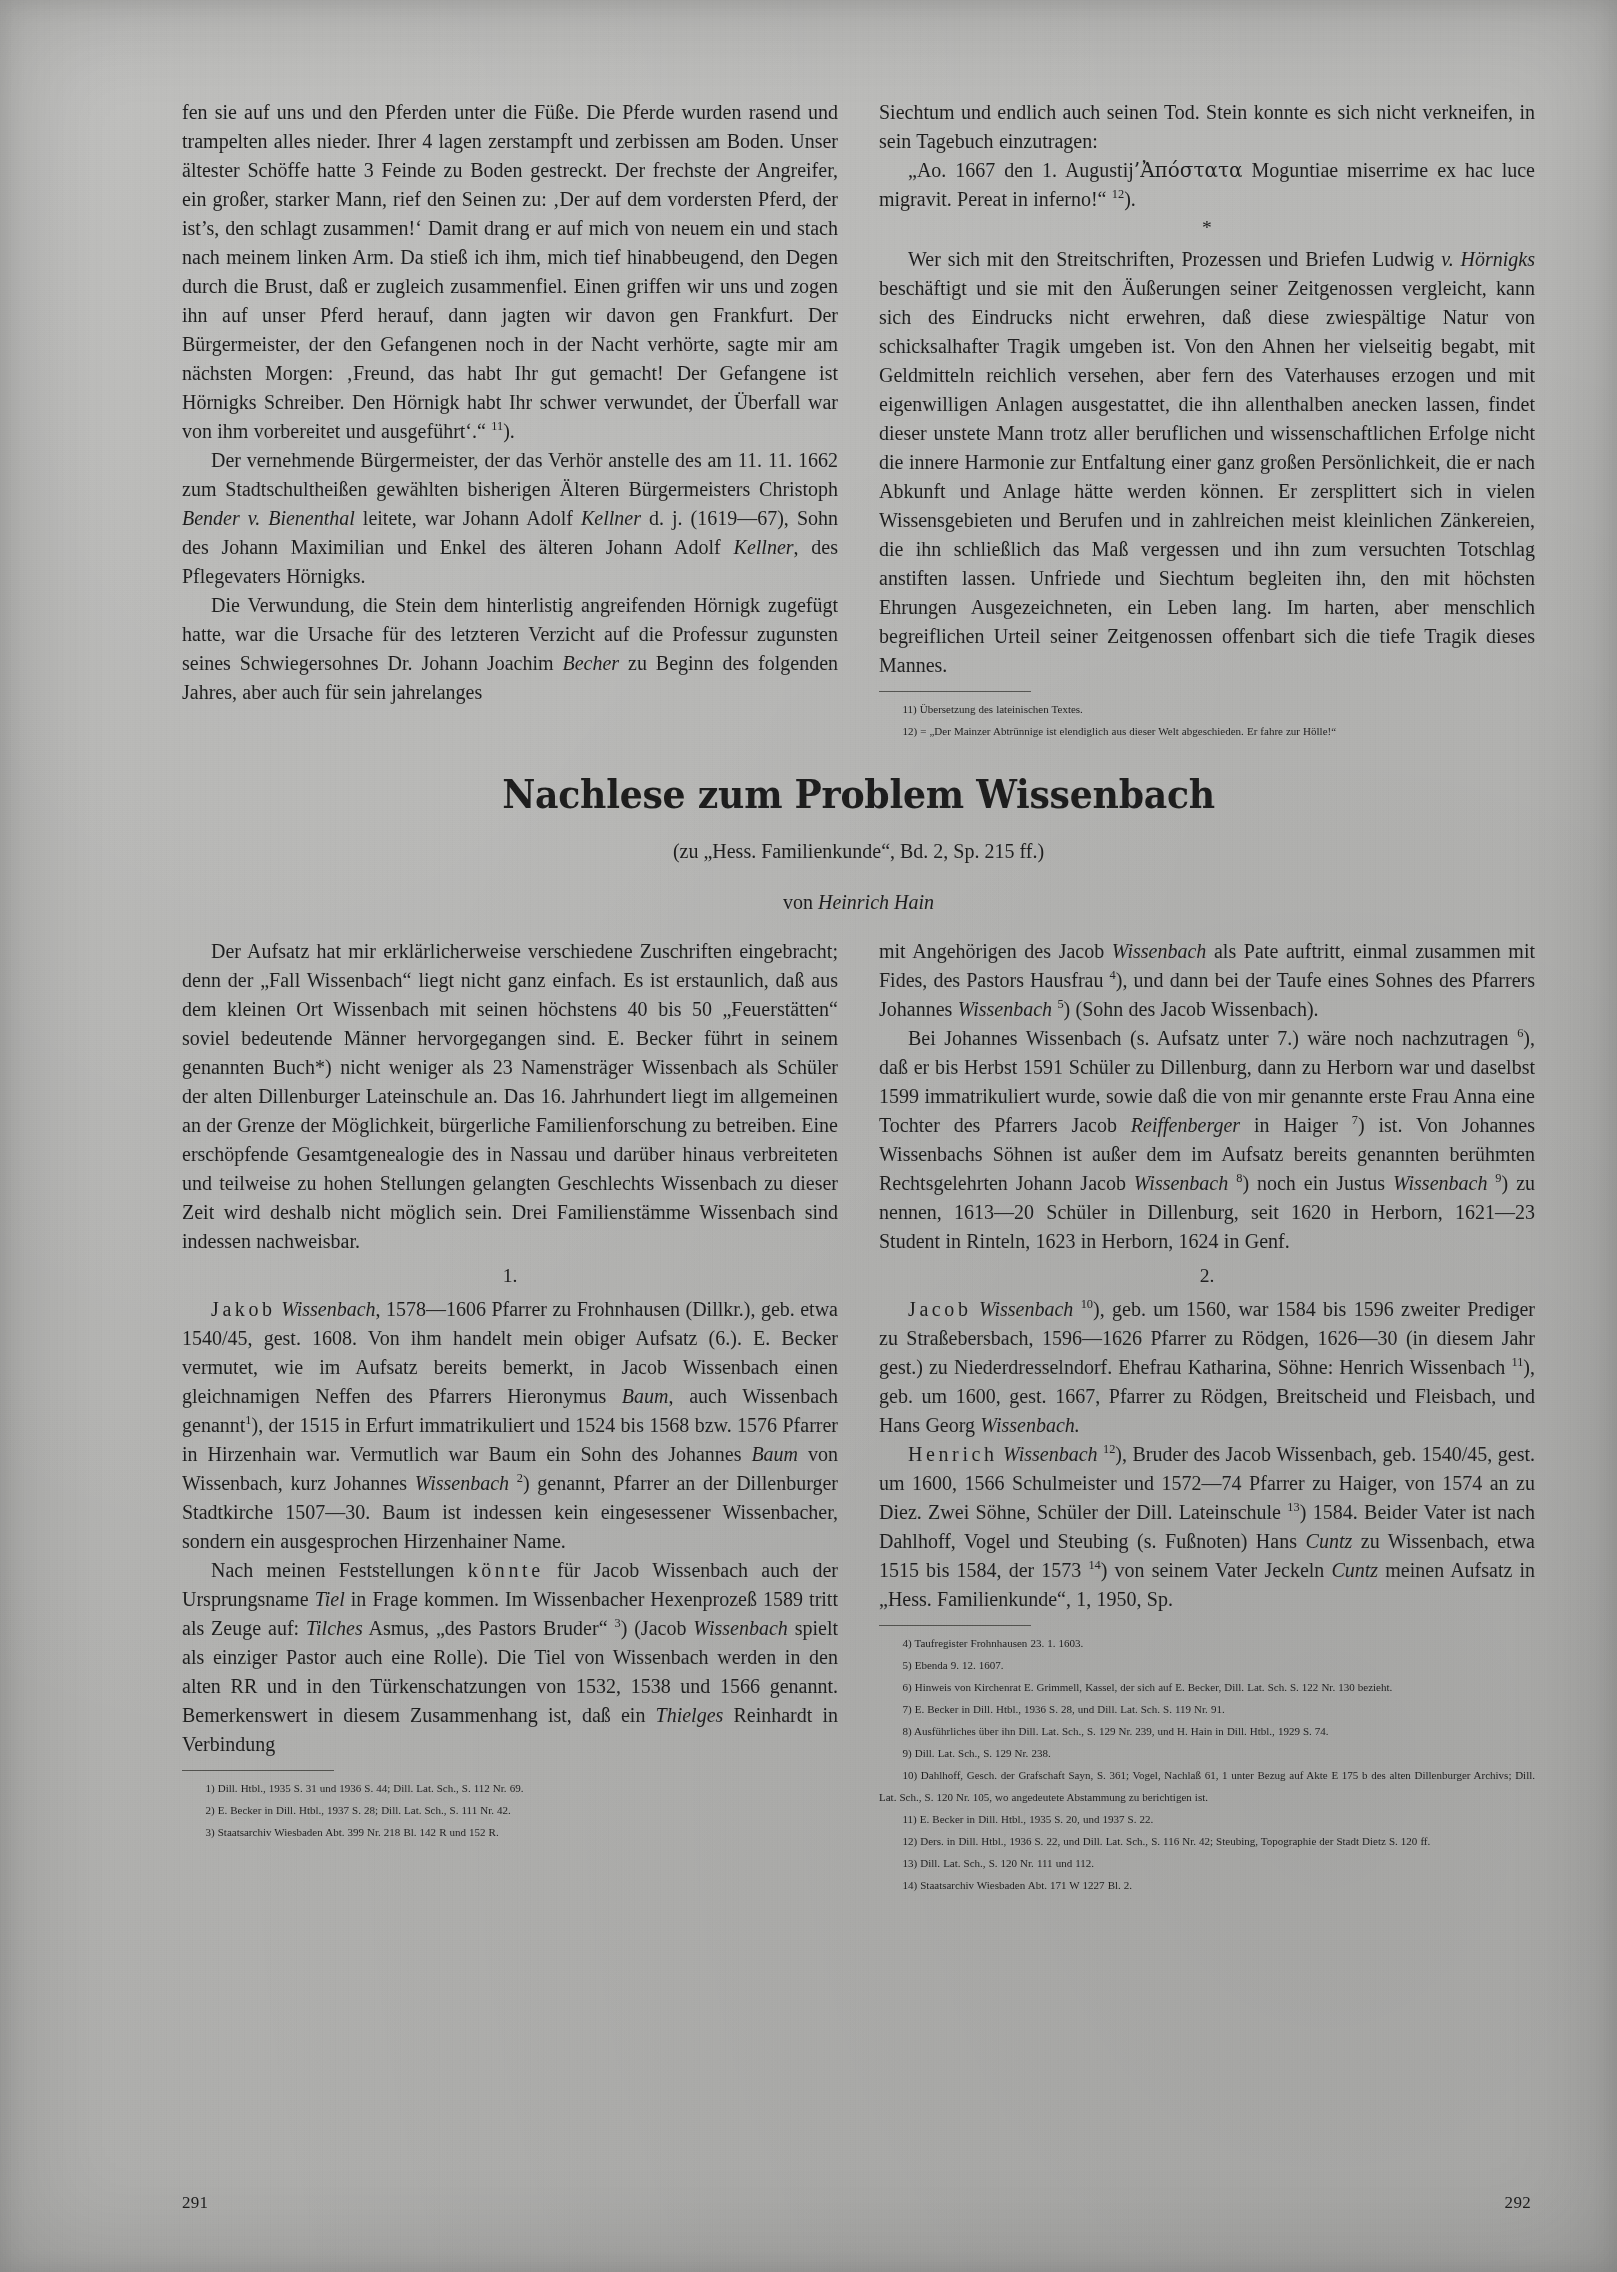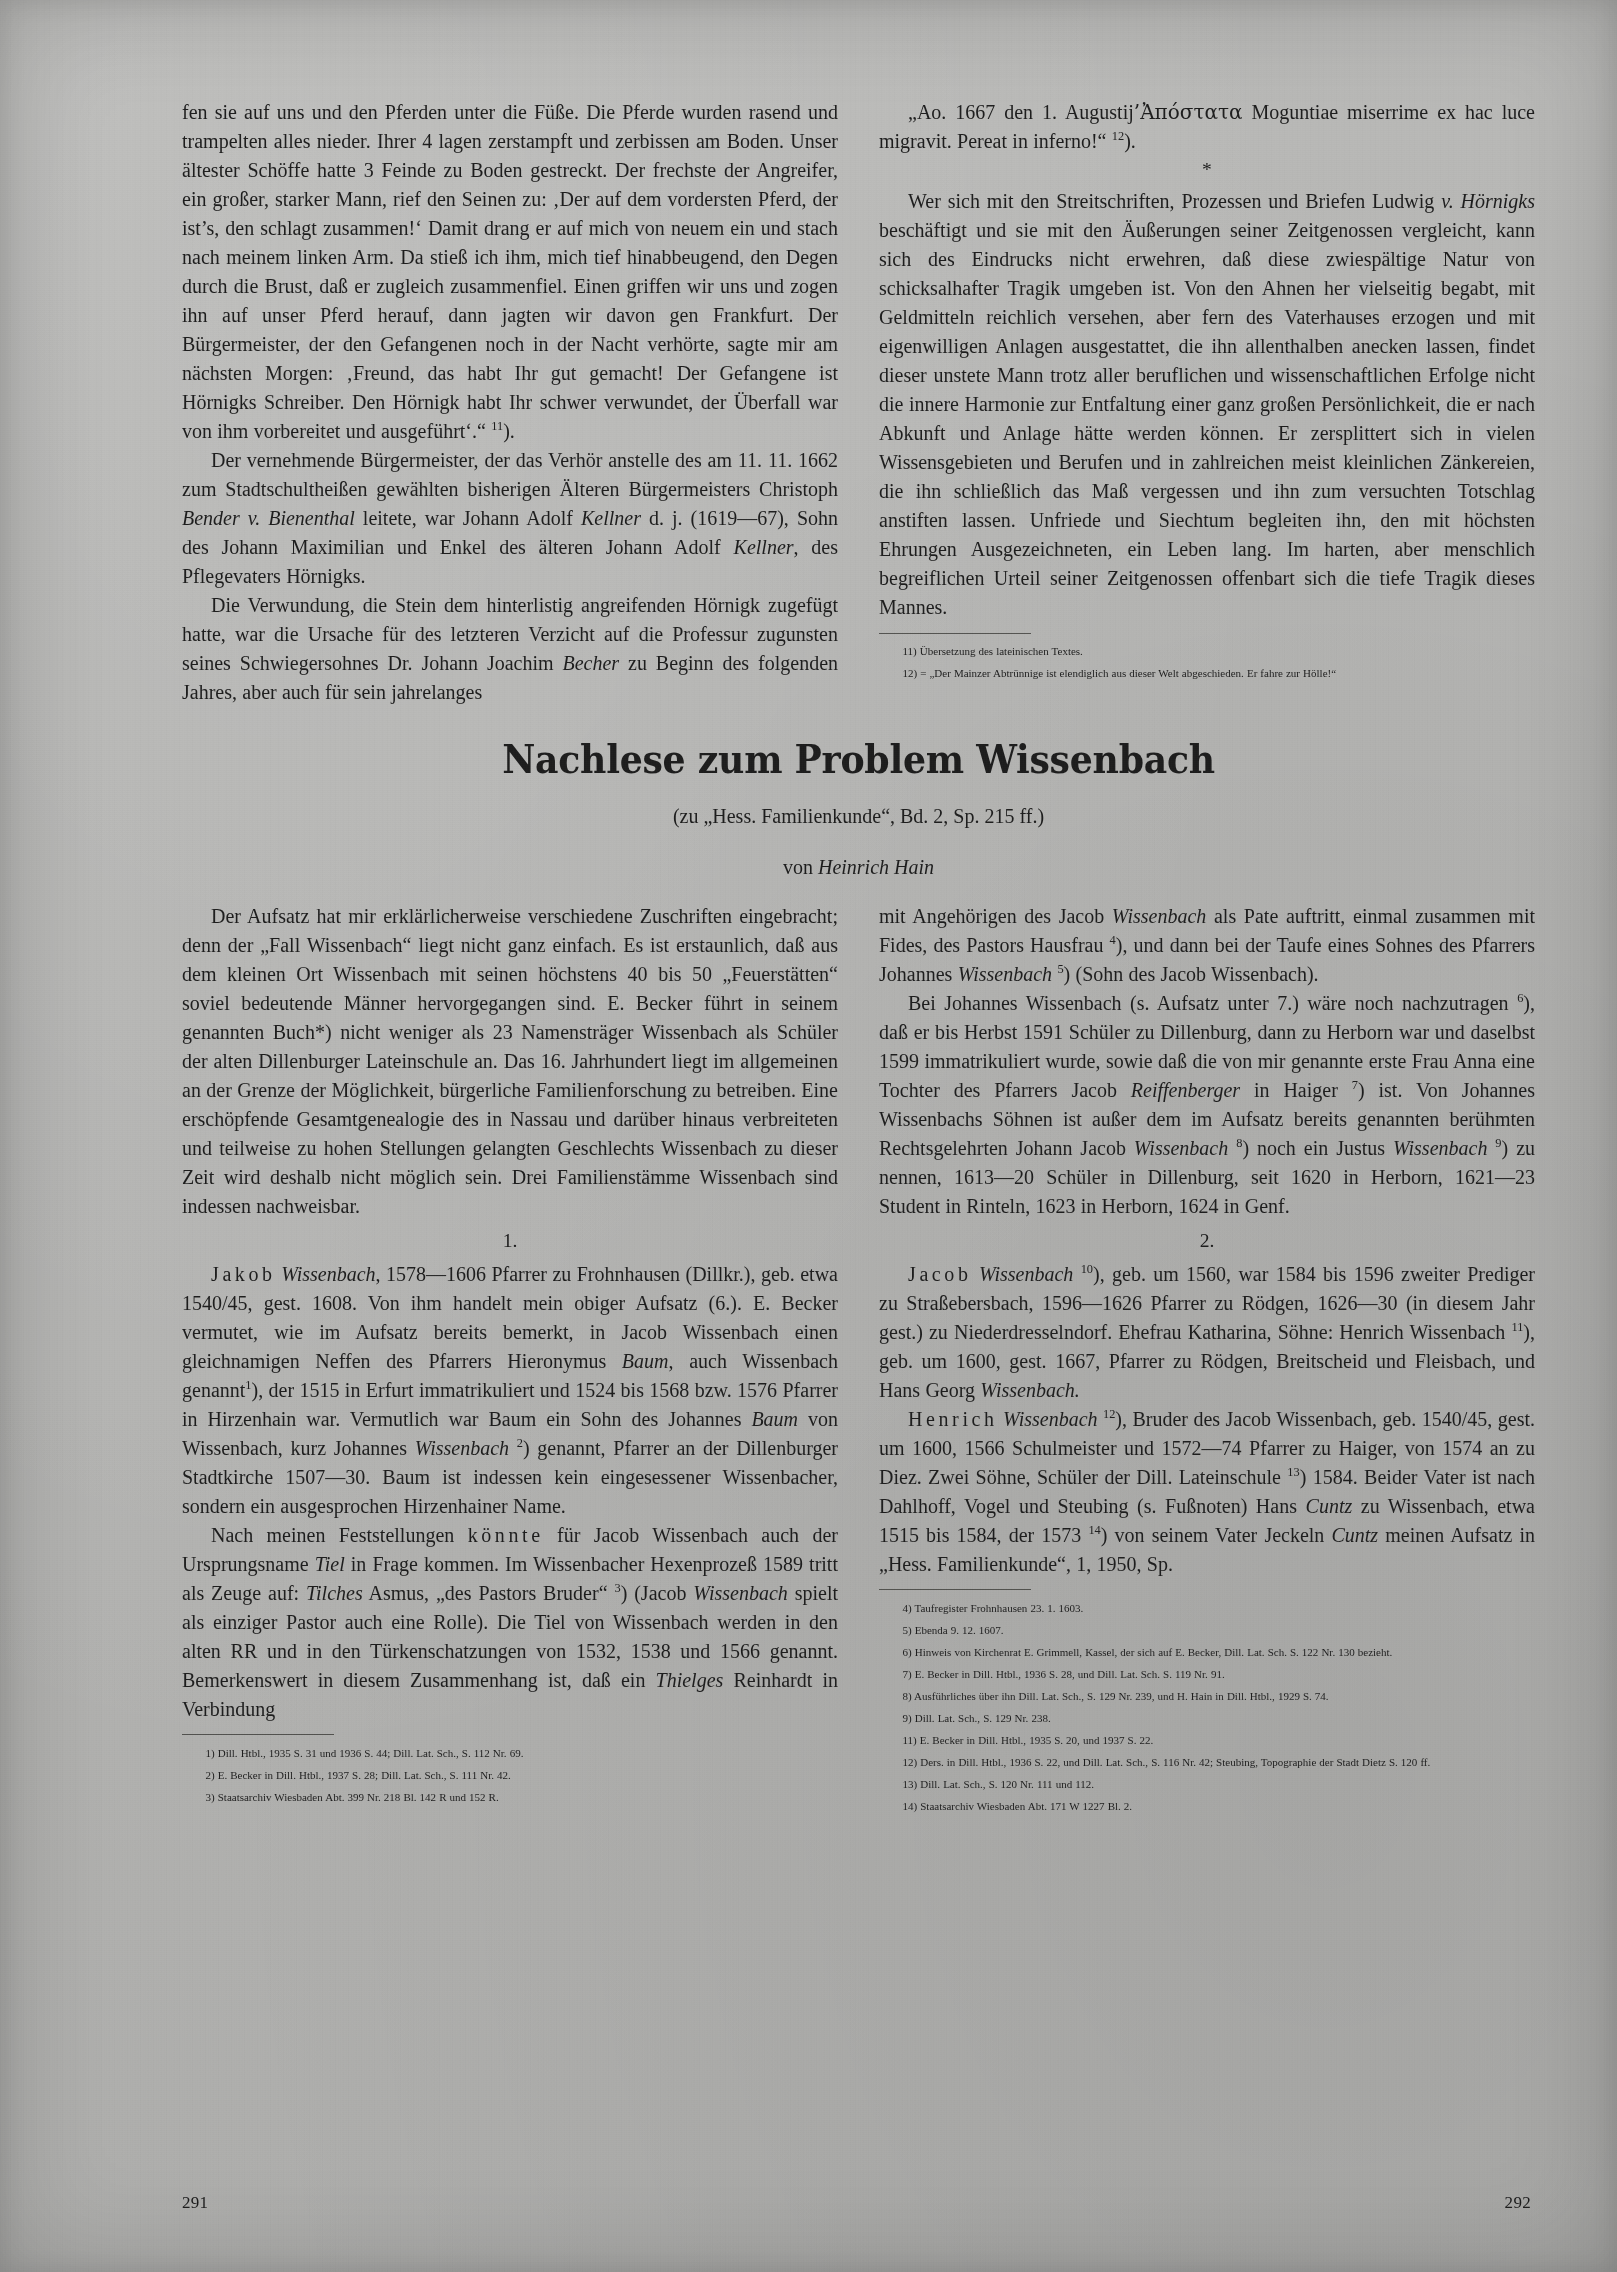--- a/index.html
+++ b/index.html
@@ -154,20 +154,21 @@
 
       <div class="col">
         <p class="noind">fen sie auf uns und den Pferden unter die Füße. Die Pferde wurden rasend und trampelten alles nieder. Ihrer 4 lagen zerstampft und zerbissen am Boden. Unser ältester Schöffe hatte 3 Feinde zu Boden gestreckt. Der frechste der Angreifer, ein großer, starker Mann, rief den Seinen zu: ‚Der auf dem vordersten Pferd, der ist’s, den schlagt zusammen!‘ Damit drang er auf mich von neuem ein und stach nach meinem linken Arm. Da stieß ich ihm, mich tief hinabbeugend, den Degen durch die Brust, daß er zugleich zusammenfiel. Einen griffen wir uns und zogen ihn auf unser Pferd herauf, dann jagten wir davon gen Frankfurt. Der Bürgermeister, der den Gefangenen noch in der Nacht verhörte, sagte mir am nächsten Morgen: ‚Freund, das habt Ihr gut gemacht! Der Gefangene ist Hörnigks Schreiber. Den Hörnigk habt Ihr schwer verwundet, der Überfall war von ihm vorbereitet und ausgeführt‘.“&nbsp;<span class="sup">11</span>).</p>
 
         <p class="ind">Der vernehmende Bürgermeister, der das Verhör anstelle des am 11. 11. 1662 zum Stadtschultheißen gewählten bisherigen Älteren Bürgermeisters Christoph <i>Bender v. Bienenthal</i> leitete, war Johann Adolf <i>Kellner</i> d. j. (1619—67), Sohn des Johann Maximilian und Enkel des älteren Johann Adolf <i>Kellner</i>, des Pflegevaters Hörnigks.</p>
 
         <p class="ind">Die Verwundung, die Stein dem hinterlistig angreifenden Hörnigk zugefügt hatte, war die Ursache für des letzteren Verzicht auf die Professur zugunsten seines Schwiegersohnes Dr. Johann Joachim <i>Becher</i> zu Beginn des folgenden Jahres, aber auch für sein jahrelanges</p>
       </div>
 
       <div class="col">
+        <p class="noind">Siechtum und endlich auch seinen Tod. Stein konnte es sich nicht verkneifen, in sein Tagebuch einzutragen:</p>
 
         <p class="ind">„Ao. 1667 den 1. Augustij<span class="greek">’Ἀπόστατα</span> Moguntiae miserrime ex hac luce migravit. Pereat in inferno!“&nbsp;<span class="sup">12</span>).</p>
 
         <div class="star-sep">*</div>
 
         <p class="ind">Wer sich mit den Streitschriften, Prozessen und Briefen Ludwig <i>v. Hörnigks</i> beschäftigt und sie mit den Äußerungen seiner Zeitgenossen vergleicht, kann sich des Eindrucks nicht erwehren, daß diese zwiespältige Natur von schicksalhafter Tragik umgeben ist. Von den Ahnen her vielseitig begabt, mit Geldmitteln reichlich versehen, aber fern des Vaterhauses erzogen und mit eigenwilligen Anlagen ausgestattet, die ihn allenthalben anecken lassen, findet dieser unstete Mann trotz aller beruflichen und wissenschaftlichen Erfolge nicht die innere Harmonie zur Entfaltung einer ganz großen Persönlichkeit, die er nach Abkunft und Anlage hätte werden können. Er zersplittert sich in vielen Wissensgebieten und Berufen und in zahlreichen meist kleinlichen Zänkereien, die ihn schließlich das Maß vergessen und ihn zum versuchten Totschlag anstiften lassen. Unfriede und Siechtum begleiten ihn, den mit höchsten Ehrungen Ausgezeichneten, ein Leben lang. Im harten, aber menschlich begreiflichen Urteil seiner Zeitgenossen offenbart sich die tiefe Tragik dieses Mannes.</p>
 
         <div class="fn-rule"></div>
         <p class="fn">11) Übersetzung des lateinischen Textes.</p>
         <p class="fn">12) = „Der Mainzer Abtrünnige ist elendiglich aus dieser Welt abgeschieden. Er fahre zur Hölle!“</p>
@@ -210,20 +211,21 @@
 
         <p class="ind"><span class="spaced">Henrich</span> <i>Wissenbach</i>&nbsp;<span class="sup">12</span>), Bruder des Jacob Wissenbach, geb. 1540/45, gest. um 1600, 1566 Schulmeister und 1572—74 Pfarrer zu Haiger, von 1574 an zu Diez. Zwei Söhne, Schüler der Dill. Lateinschule&nbsp;<span class="sup">13</span>) 1584. Beider Vater ist nach Dahlhoff, Vogel und Steubing (s. Fußnoten) Hans <i>Cuntz</i> zu Wissenbach, etwa 1515 bis 1584, der 1573&nbsp;<span class="sup">14</span>) von seinem Vater Jeckeln <i>Cuntz</i> meinen Aufsatz in „Hess. Familienkunde“, 1, 1950, Sp.</p>
 
         <div class="fn-rule"></div>
         <p class="fn">4) Taufregister Frohnhausen 23. 1. 1603.</p>
         <p class="fn">5) Ebenda 9. 12. 1607.</p>
         <p class="fn">6) Hinweis von Kirchenrat E. Grimmell, Kassel, der sich auf E. Becker, Dill. Lat. Sch. S. 122 Nr. 130 bezieht.</p>
         <p class="fn">7) E. Becker in Dill. Htbl., 1936 S. 28, und Dill. Lat. Sch. S. 119 Nr. 91.</p>
         <p class="fn">8) Ausführliches über ihn Dill. Lat. Sch., S. 129 Nr. 239, und H. Hain in Dill. Htbl., 1929 S. 74.</p>
         <p class="fn">9) Dill. Lat. Sch., S. 129 Nr. 238.</p>
+        <p class="fn">10) Dahlhoff, Gesch. der Grafschaft Sayn, S. 361; Vogel, Nachlaß 61, 1 unter Bezug auf Akte E 175 b des alten Dillenburger Archivs; Dill. Lat. Sch., S. 120 Nr. 105, wo angedeutete Abstammung zu berichtigen ist.</p>
         <p class="fn">11) E. Becker in Dill. Htbl., 1935 S. 20, und 1937 S. 22.</p>
         <p class="fn">12) Ders. in Dill. Htbl., 1936 S. 22, und Dill. Lat. Sch., S. 116 Nr. 42; Steubing, Topographie der Stadt Dietz S. 120 ff.</p>
         <p class="fn">13) Dill. Lat. Sch., S. 120 Nr. 111 und 112.</p>
         <p class="fn">14) Staatsarchiv Wiesbaden Abt. 171 W 1227 Bl. 2.</p>
       </div>
     </div>
 
   </div>
 
   <div class="folio left">291</div>

